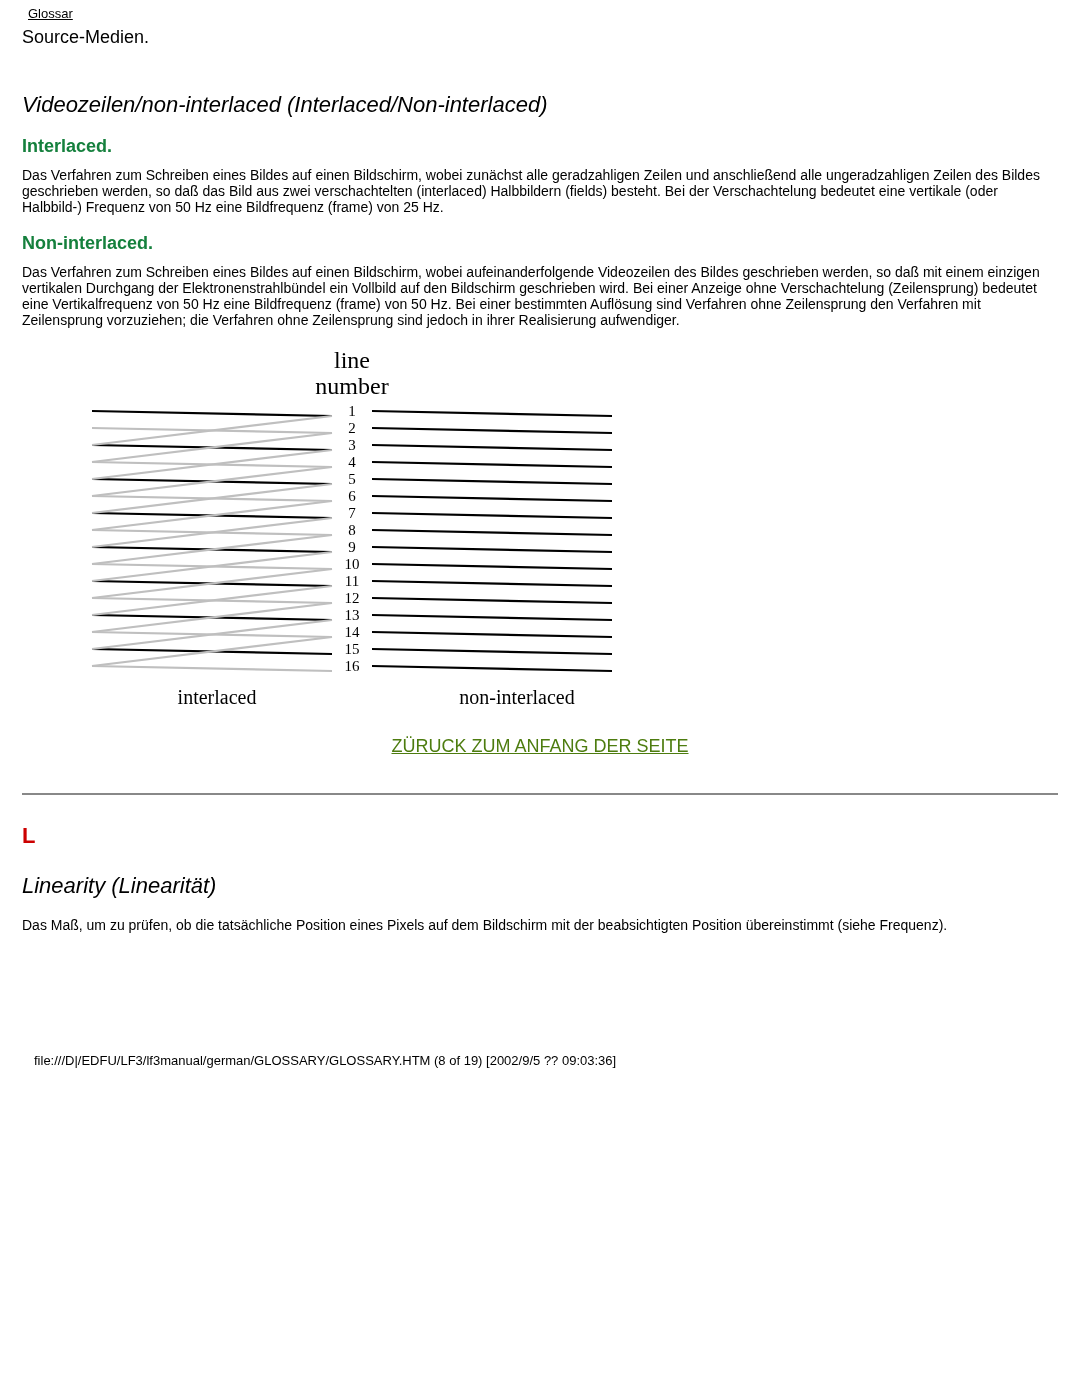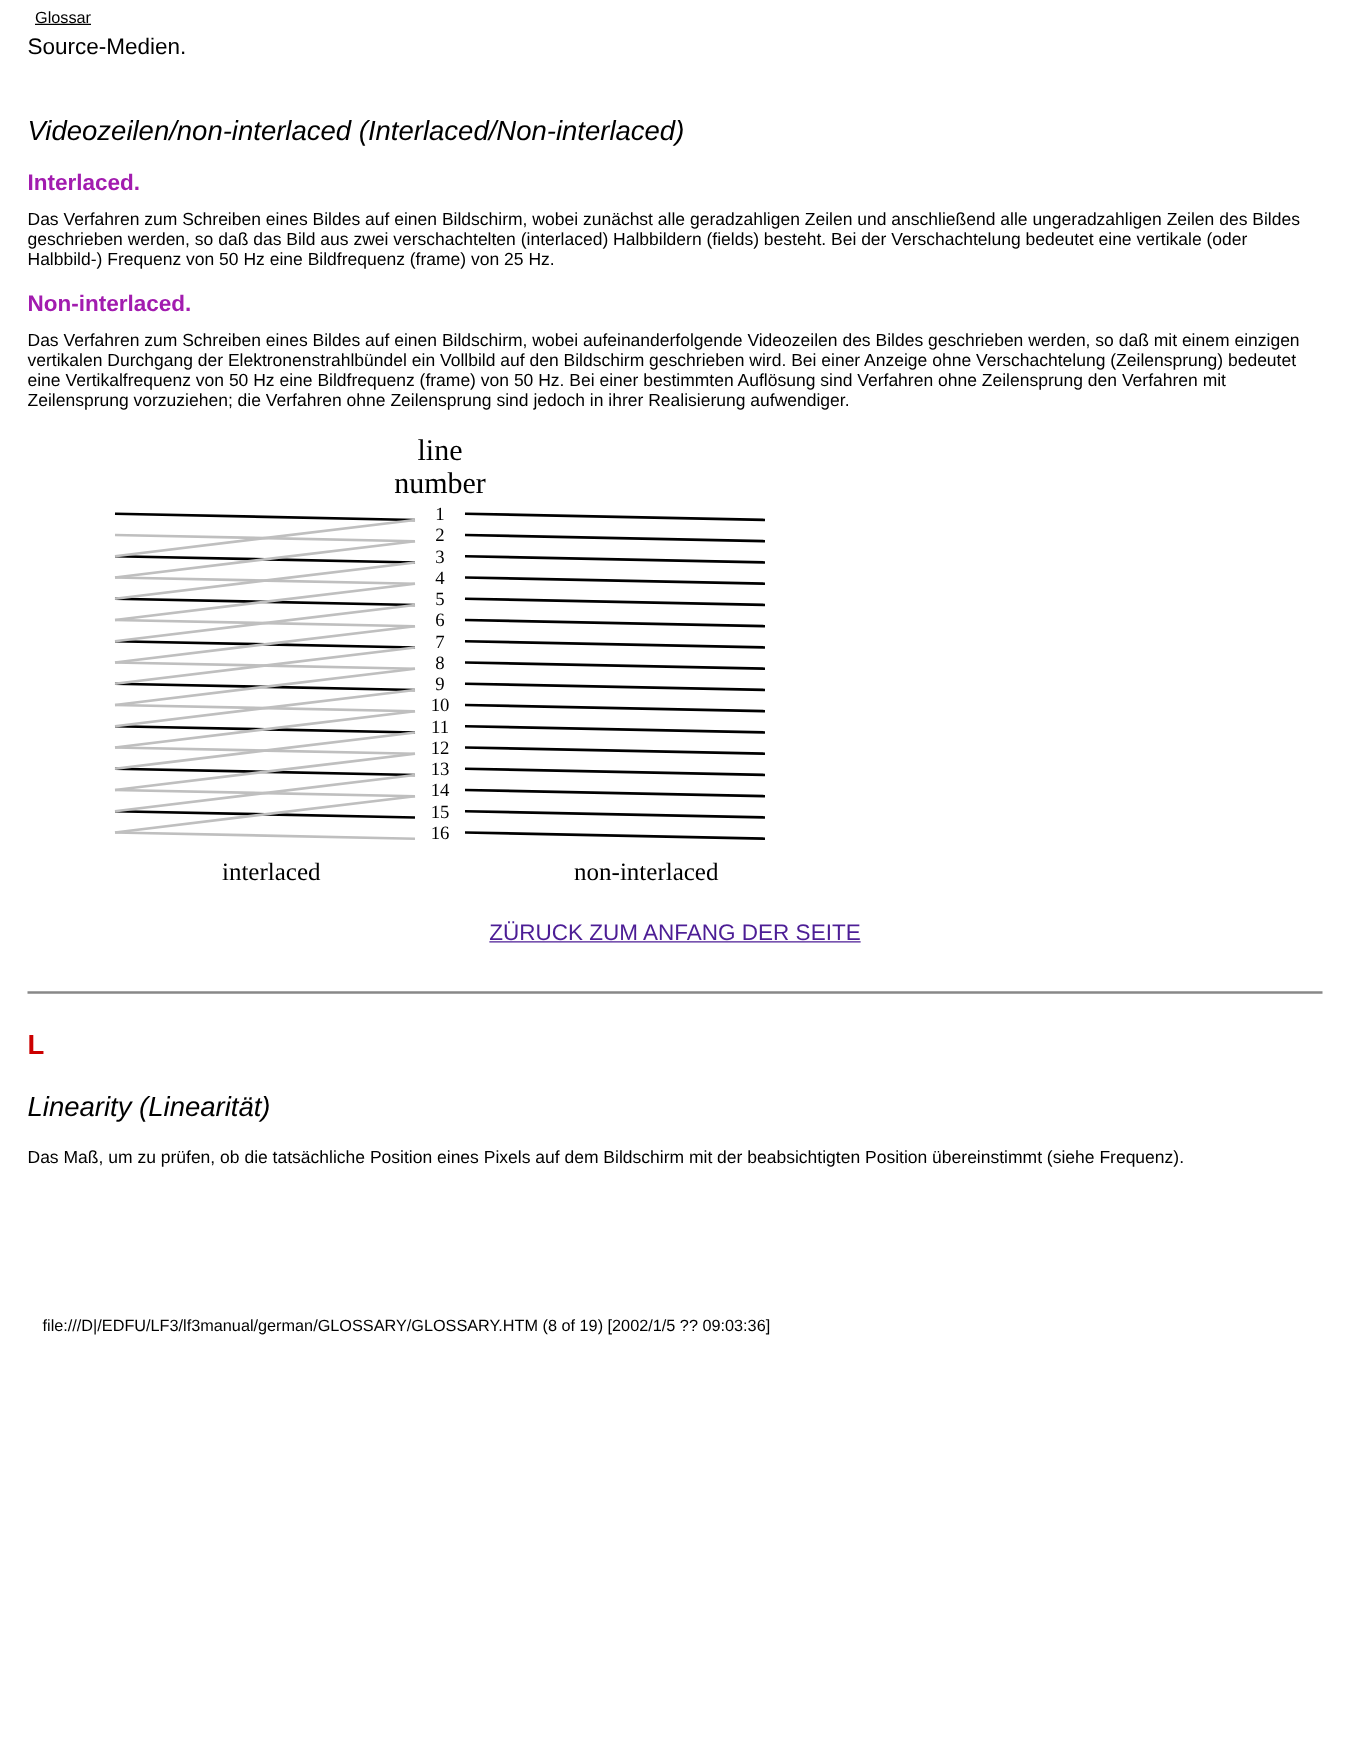--- a/index.html
+++ b/index.html
@@ -23,40 +23,40 @@
     font-size: 18px;
     line-height: 1.15;
     margin: 6px 0 44px 0;
   }
   .entry-title {
     font-style: italic;
     font-size: 22px;
     margin: 0 0 18px 0;
   }
   .subhead {
-    color: #a21caf;
+    color: #15803d;
     font-weight: bold;
     font-size: 18px;
     margin: 10px 0 10px 0;
   }
   .para {
     font-size: 14px;
     line-height: 1.15;
     margin: 0 0 18px 0;
   }
   .figure {
     display: block;
     margin: 10px 0 20px 50px;
   }
   .back-link {
     text-align: center;
     margin: 10px 0 36px 0;
   }
   .back-link a {
-    color: #4c1d95;
+    color: #4d7c0f;
     text-decoration: underline;
     font-size: 18px;
   }
   hr.section-rule {
     border: none;
     border-top: 2px solid #888;
     margin: 0 0 28px 0;
   }
   .letter-head {
     color: #cc0000;
@@ -173,14 +173,14 @@
     <a href="#">ZÜRUCK ZUM ANFANG DER SEITE</a>
   </div>
 
   <hr class="section-rule">
 
   <div class="letter-head">L</div>
 
   <div class="entry-title">Linearity (Linearität)</div>
   <div class="para">Das Maß, um zu prüfen, ob die tatsächliche Position eines Pixels auf dem Bildschirm mit der beabsichtigten Position übereinstimmt (siehe Frequenz).</div>
 
-  <div class="footer">file:///D|/EDFU/LF3/lf3manual/german/GLOSSARY/GLOSSARY.HTM (8 of 19) [2002/1/5 ?? 09:03:36]</div>
+  <div class="footer">file:///D|/EDFU/LF3/lf3manual/german/GLOSSARY/GLOSSARY.HTM (8 of 19) [2002/9/5 ?? 09:03:36]</div>
 </div>
 
 </body></html>

